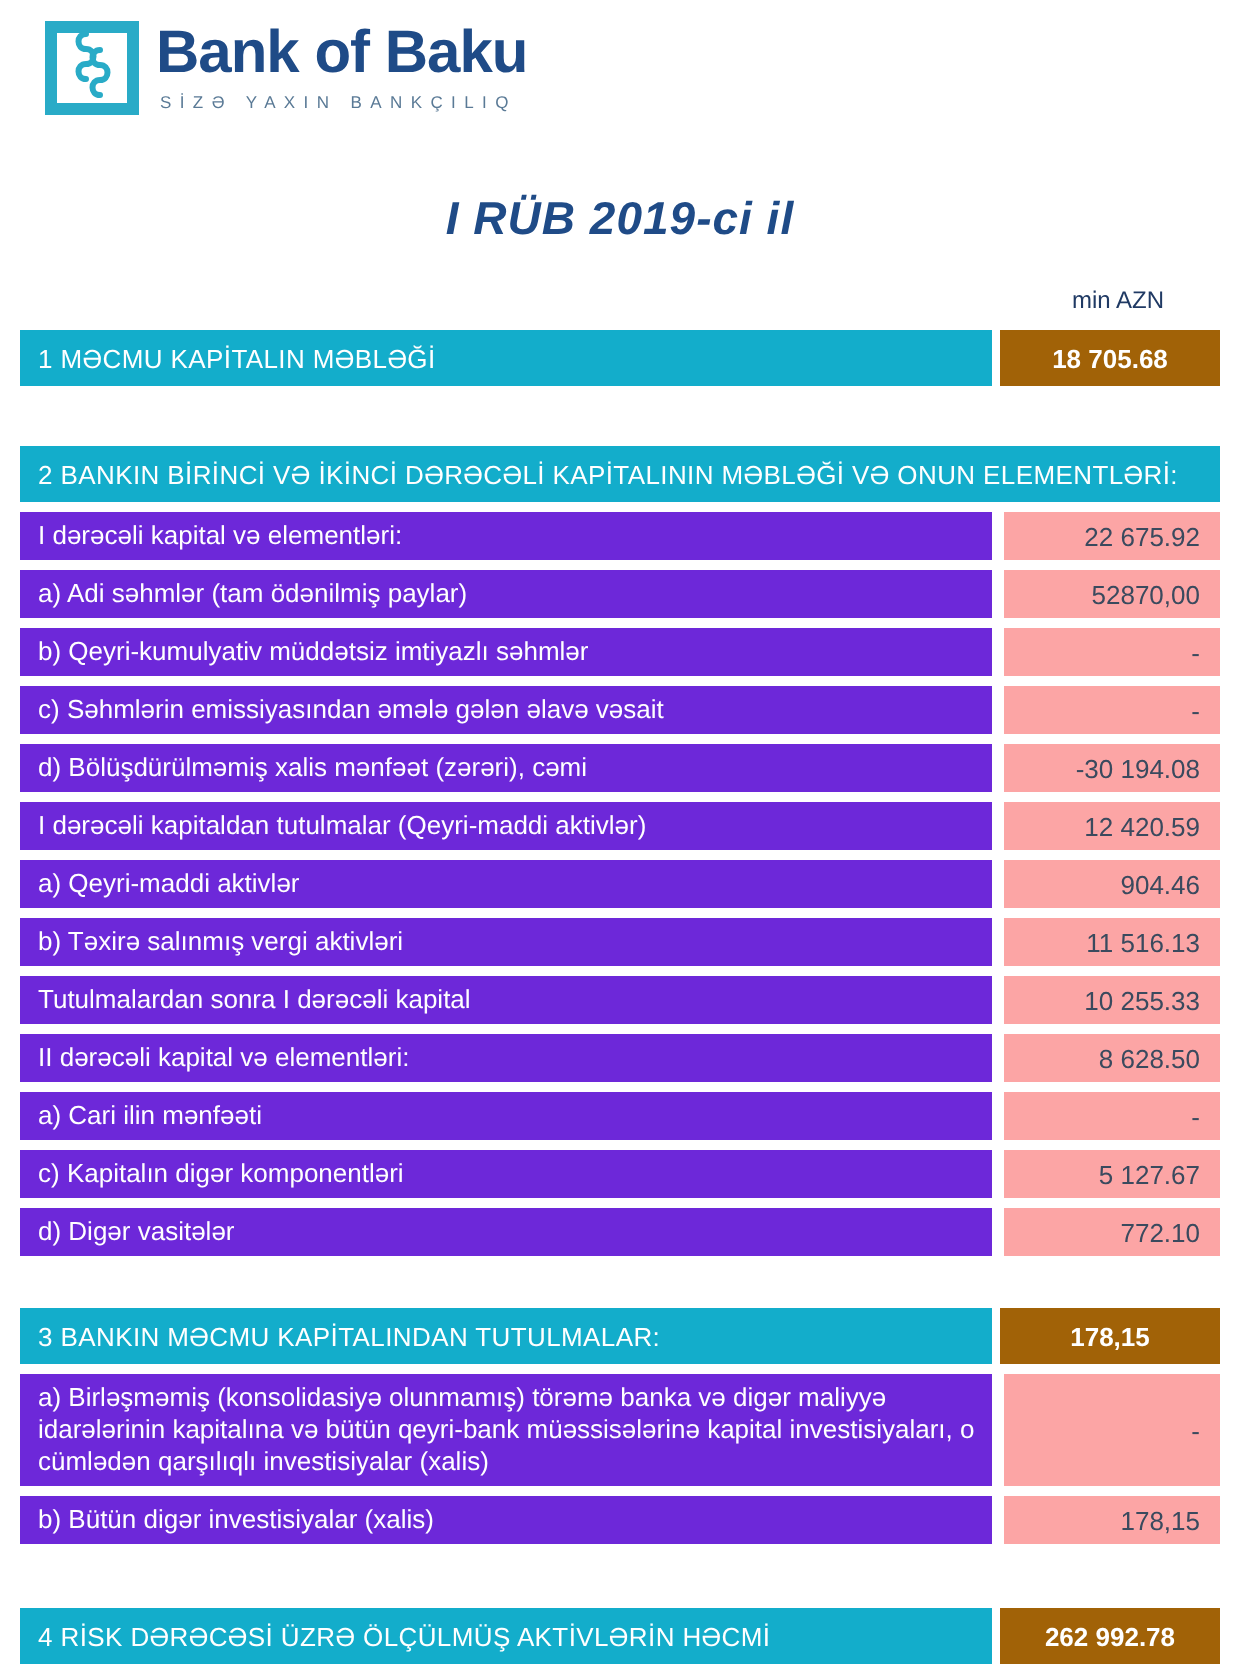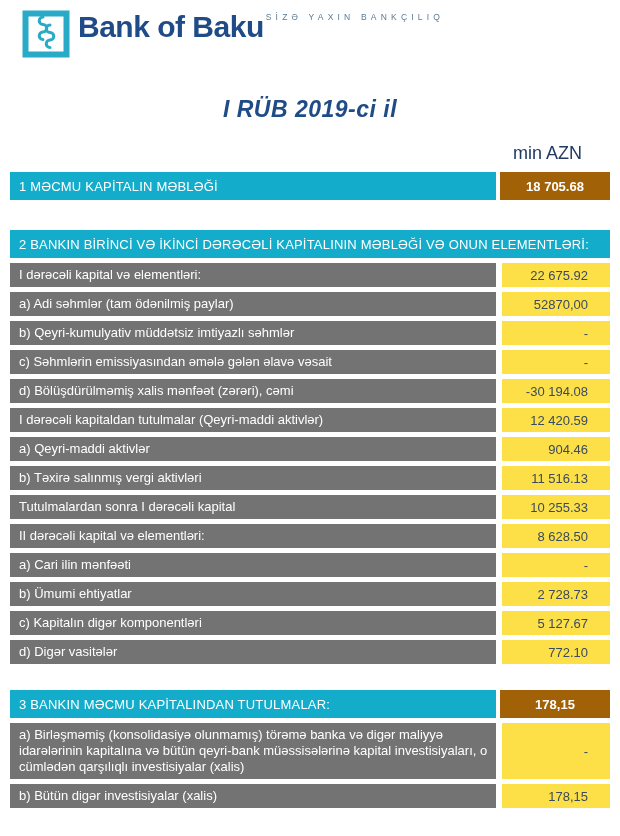--- a/index.html
+++ b/index.html
@@ -4,47 +4,47 @@
 <style>
   * { margin:0; padding:0; box-sizing:border-box; }
   html,body { width:620px; background:#ffffff; font-family:"Liberation Sans", sans-serif; }
   body { width:620px; height:836px; overflow:hidden; }
 
   .page { padding:8px 10px 0 10px; }
 
   
   .logo-wrap { display:flex; align-items:flex-start; gap:8px; padding:2px 0 0 12px; height:62px; }
   .logo-mark { width:48px; height:48px; flex:0 0 48px; }
-  .brand-block { display:flex; flex-direction:row; }
+  .brand-block { display:flex; flex-direction:column; }
   .brand-name { color:#1F4B87; font-size:30px; font-weight:bold; letter-spacing:-0.5px; line-height:34px; }
   .brand-tagline { color:#5A7A96; font-size:8.5px; letter-spacing:4.2px; margin-top:2px; padding-left:2px; }
 
   .title { text-align:center; color:#1F4B87; font-size:23px; font-weight:bold; margin-top:26px; letter-spacing:0.5px;font-style:italic; }
-  .unit { text-align:right; color:#203A64; font-size:18px; margin:20px 28px 8px 0; }
+  .unit { text-align:right; color:#203A64; font-size:12px; margin:20px 28px 8px 0; }
 
   
   .tbl { width:600px; }
   .sec { margin-top:0; }
   .sec-gap-1 { margin-top:4px; }
   .sec-gap-2 { margin-top:30px;border-radius:28px; }
   .sec-gap-3 { margin-top:26px; }
   .sec-gap-4 { margin-top:32px; }
 
   .hdr-row { display:flex; margin-bottom:5px; }
   .hdr-label { background:#13ADCB; color:#ffffff; font-weight:normal; font-size:13px;
                padding:7px 8px 6px 9px; flex:1 1 auto; letter-spacing:0.2px; }
   .hdr-label.with-value { flex:0 0 486px; }
   .hdr-value { background:#a16207; color:#ffffff; font-weight:bold; font-size:13px;
                flex:1 1 auto; margin-left:4px; display:flex; align-items:center; justify-content:center;text-align:center; }
 
   .row { display:flex; margin-bottom:5px; }
-  .row-label { background:#737373; color:#ffffff; font-size:13px; line-height:16px;
+  .row-label { background:#6d28d9; color:#ffffff; font-size:13px; line-height:16px;
                padding:4px 8px 4px 9px; flex:0 0 486px; display:flex; align-items:center; }
-  .row-value { background:#fde047; color:#3A4A5E; font-size:13px; flex:1 1 auto; margin-left:6px;
-               display:flex; align-items:center; justify-content:flex-end; padding-right:22px; }
+  .row-value { background:#fca5a5; color:#3A4A5E; font-size:13px; flex:1 1 auto; margin-left:6px;
+               display:flex; align-items:center; justify-content:flex-end; padding-right:10px; }
 </style>
 </head>
 <body>
 
 <div class="page">
 
   <div class="logo-wrap">
     <svg class="logo-mark" viewBox="0 0 48 48" xmlns="http://www.w3.org/2000/svg">
       <rect x="3.5" y="3.5" width="41" height="41" fill="none" stroke="#29ABC7" stroke-width="6"></rect>
       <g fill="none" stroke="#29ABC7" stroke-width="3" stroke-linecap="round">
@@ -110,24 +110,20 @@
         </div>
         <div class="row">
           <div class="row-label">II dərəcəli  kapital və elementləri:</div>
           <div class="row-value">8 628.50</div>
         </div>
         <div class="row">
           <div class="row-label">a) Cari ilin mənfəəti</div>
           <div class="row-value">-</div>
         </div>
         <div class="row">
-          <div class="row-label">b) Ümumi ehtiyatlar</div>
-          <div class="row-value">2 728.73</div>
-        </div>
-        <div class="row">
           <div class="row-label">c) Kapitalın digər komponentləri</div>
           <div class="row-value">5 127.67</div>
         </div>
         <div class="row">
           <div class="row-label">d) Digər vasitələr</div>
           <div class="row-value">772.10</div>
         </div>
       </div>
       <div class="sec sec-gap-3">
         <div class="hdr-row">

